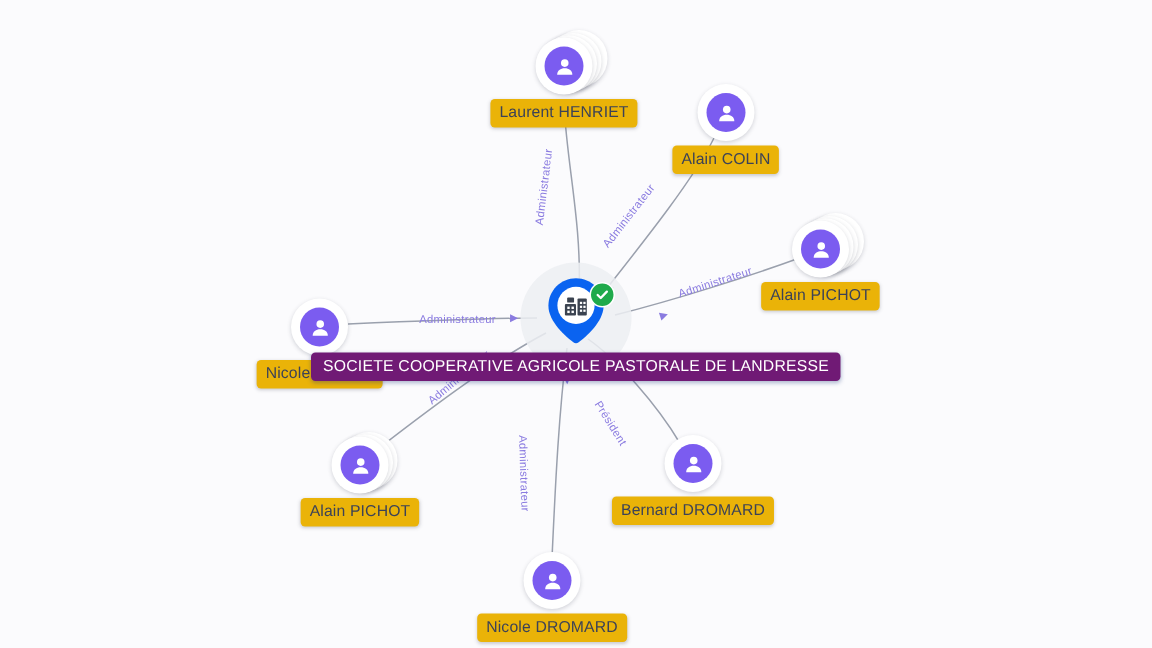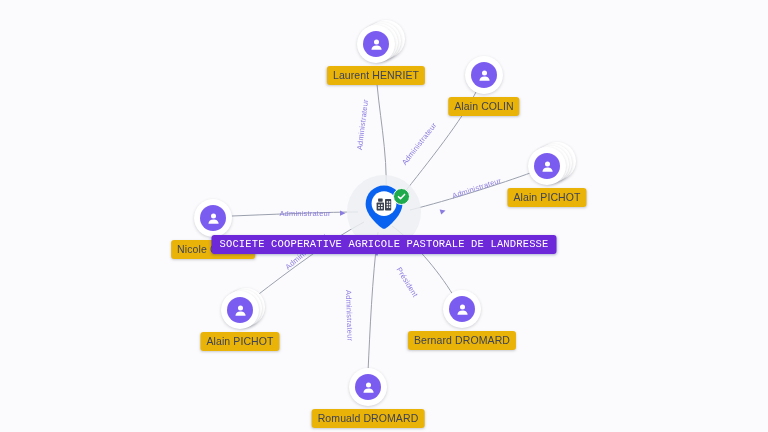--- a/index.html
+++ b/index.html
@@ -110,30 +110,29 @@
     align-items: center;
     justify-content: center;
   }
   .check-badge svg { display: block; }
 
   #company-label {
     position: absolute;
     transform: translate(-50%, 0);
     top: 23px;
     white-space: nowrap;
-    background: #6d28d9;
+    background: #701a75;
     color: #ffffff;
     font-size: 10.5px;
     line-height: 13px;
     padding: 3px 8px;
     border-radius: 3px;
     box-shadow: 0 1px 3px rgba(20,50,120,0.35);
     letter-spacing: 0.15px;
     z-index: 40;
-    font-family: Liberation Mono, monospace;
   }
 
   
   .edge-label {
     position: absolute;
     color: #8a7be0;
     font-size: 7.5px;
     line-height: 9px;
     white-space: nowrap;
     letter-spacing: 0.2px;
@@ -274,21 +273,21 @@
   <div class="node" style="left:368px; top:387px;">
     <div class="person-stack">
       <div class="card front"></div>
     </div>
     <div class="avatar">
       <svg width="15" height="15" viewBox="0 0 16 16">
         <circle cx="8" cy="5.4" r="2.7" fill="#ffffff"></circle>
         <path d="M2.6 13.6c0-3 2.4-4.6 5.4-4.6s5.4 1.6 5.4 4.6z" fill="#ffffff"></path>
       </svg>
     </div>
-    <div class="node-label">Romuald DROMARD</div>
+    <div class="node-label">Nicole DROMARD</div>
   </div>
 
   <div id="company-node" style="left:384px; top:212px;">
     <div class="halo"></div>
 
     <div class="pin">
       <svg width="46" height="46" viewBox="0 0 46 46">
         <path d="M23 1.5 C12.8 1.5 4.6 9.7 4.6 19.9 C4.6 30.5 16.3 40.6 21.2 44.2
                  C22.3 45 23.7 45 24.8 44.2 C29.7 40.6 41.4 30.5 41.4 19.9
                  C41.4 9.7 33.2 1.5 23 1.5 Z" fill="#0a63f0"></path>

